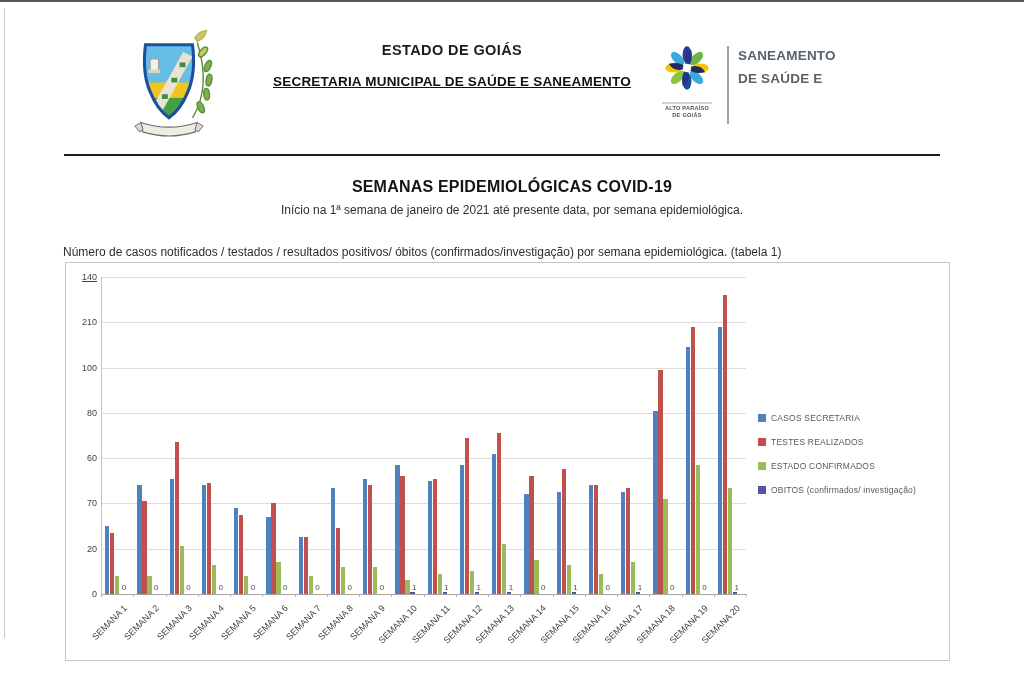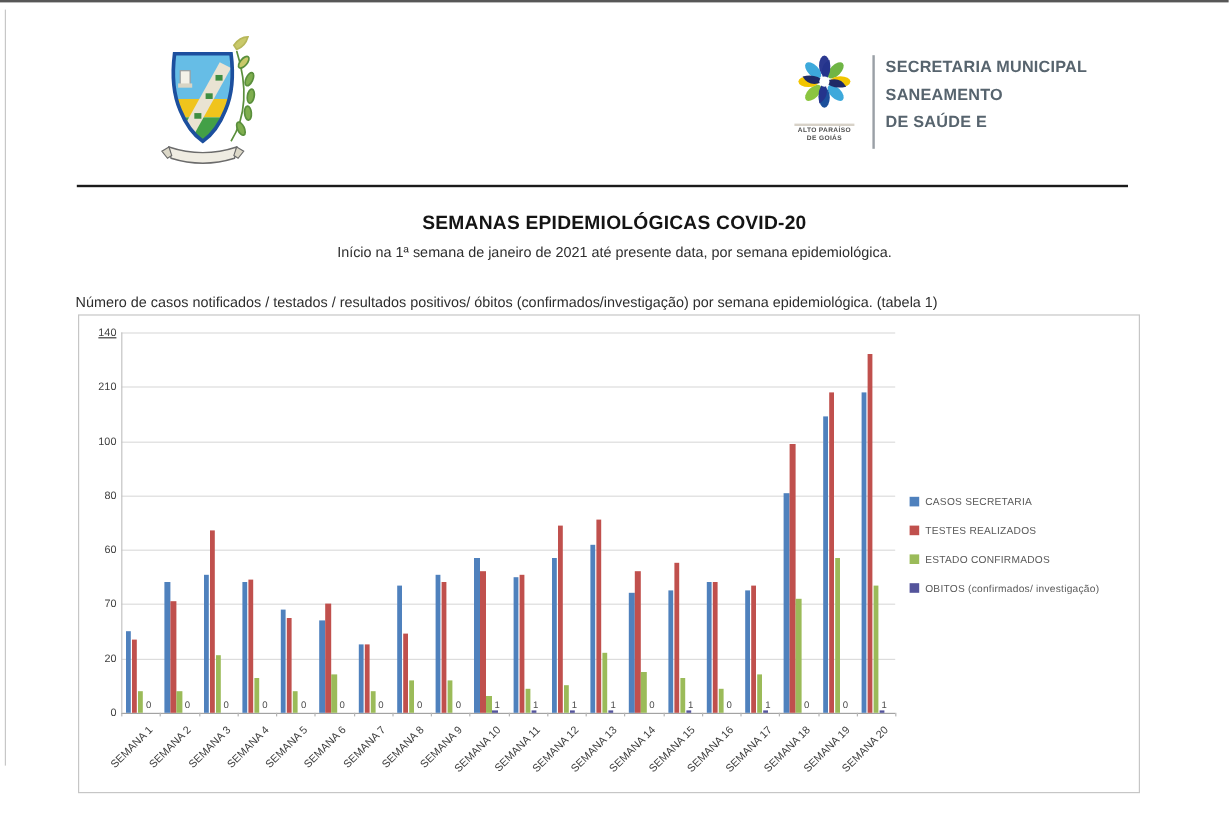--- a/index.html
+++ b/index.html
@@ -81,20 +81,22 @@
       <rect x="32.5" y="37" width="10" height="3" fill="#d9d4c4"></rect>
     </g>
     <path d="M30,16 h40 q3,24 -4,40 q-6,15 -16,22 q-10,-7 -16,-22 q-7,-16 -4,-40 z" fill="none" stroke="#1c4f9e" stroke-width="2.6"></path>
 
     <path d="M26,82 q24,8 48,0 l-1.5,8 q-22.5,7 -45,0 z" fill="#efece2" stroke="#6b6b6b" stroke-width="1"></path>
     <path d="M26,82 l-5,3 4,5 3,-2 z M74,82 l5,3 -4,5 -3,-2 z" fill="#dcd8c8" stroke="#6b6b6b" stroke-width="0.8"></path>
   </svg>
 </div>
 
 <div class="abs hdr-center">
+  <p class="hdr-line1">ESTADO DE GOIÁS</p>
+  <p class="hdr-line3">SECRETARIA MUNICIPAL DE SAÚDE E SANEAMENTO</p>
 </div>
 
 <div class="abs logo-right">
   <div class="pinwheel-wrap">
     <svg width="56" height="56" viewBox="0 0 40 40">
       <g>
         <ellipse cx="20" cy="10.5" rx="3.2" ry="6" fill="#2b3990"></ellipse>
         <ellipse cx="26.7" cy="13.3" rx="3.2" ry="6" transform="rotate(45 26.7 13.3)" fill="#6fb545"></ellipse>
         <ellipse cx="29.5" cy="20" rx="3.2" ry="6" transform="rotate(90 29.5 20)" fill="#f2c500"></ellipse>
         <ellipse cx="26.7" cy="26.7" rx="3.2" ry="6" transform="rotate(135 26.7 26.7)" fill="#3da9db"></ellipse>
@@ -108,29 +110,28 @@
         <path d="M20,20 q-4,-9 3,-13 q2,8 -3,13 z" fill="#24348c"></path>
         <circle cx="20" cy="20" r="3" fill="#ffffff"></circle>
       </g>
     </svg>
     <div class="pin-small-rule"></div>
     <div class="pin-small">ALTO PARAÍSO</div>
     <div class="pin-small">DE GOIÁS</div>
   </div>
   <div class="logo-divider"></div>
   <div class="logo-text">
-    <div>SECRETARIA MUNICIPAL</div>
     <div>SANEAMENTO</div>
     <div>DE SAÚDE E</div>
   </div>
 </div>
 
 <div class="abs hdr-rule"></div>
 
-<div class="abs doc-title">SEMANAS EPIDEMIOLÓGICAS COVID-20</div>
+<div class="abs doc-title">SEMANAS EPIDEMIOLÓGICAS COVID-19</div>
 <div class="abs doc-subtitle">Início na 1ª semana de janeiro de 2021 até presente data, por semana epidemiológica.</div>
 <div class="abs chart-caption">Número de casos notificados / testados / resultados positivos/ óbitos (confirmados/investigação) por semana epidemiológica. (tabela 1)</div>
 
 <div class="abs chart-box" id="chart">
     <div class="gridline axis" style="left: 35px; top: 331px; width: 645px;"></div>
     <div class="ylab" style="left: 5px; top: 326px;">0</div>
     <div class="gridline" style="left: 35px; top: 285.714px; width: 645px;"></div>
     <div class="ylab" style="left: 5px; top: 280.714px;">20</div>
     <div class="gridline" style="left: 35px; top: 240.429px; width: 645px;"></div>
     <div class="ylab" style="left: 5px; top: 235.429px;">70</div>

